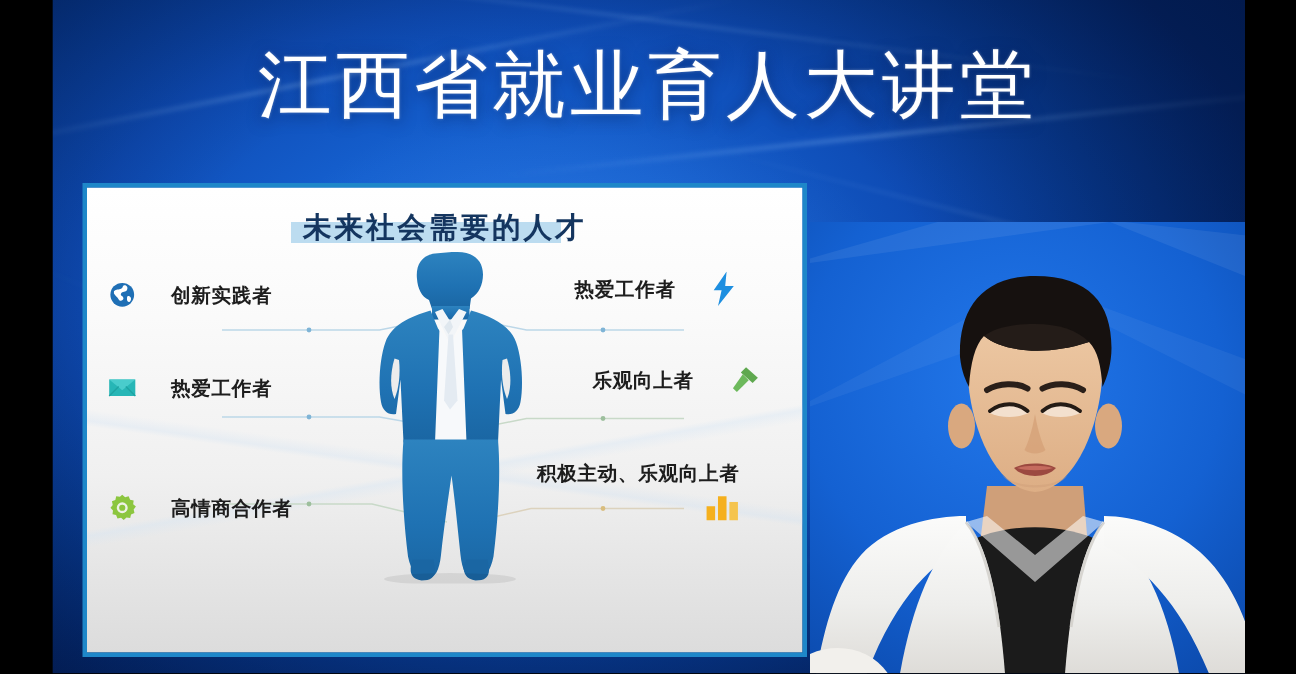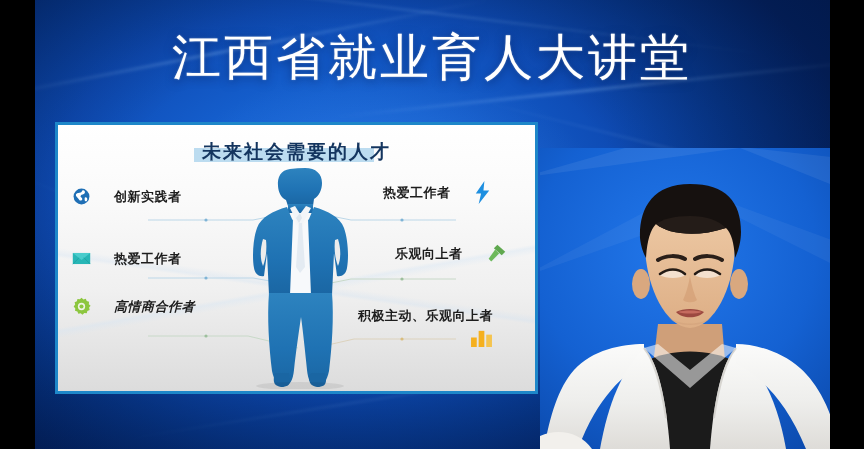--- a/index.html
+++ b/index.html
@@ -78,21 +78,21 @@
     z-index: 20;
     white-space: nowrap;
   }
 
   
   .slide-panel {
     position: absolute;
     left: 55px;
     top: 122px;
     width: 483px;
-    height: 272px;
+    height: 316px;
     border: 3px solid #1e87c9;
     box-sizing: border-box;
     background: linear-gradient(180deg, #ffffff 0%, #fafafa 28%, #f0f0f0 62%, #dcdcdc 100%);
     z-index: 25;
     overflow: hidden;
   }
   
   .slide-deco {
     position:absolute; inset:0; pointer-events:none;
     background:
@@ -268,21 +268,21 @@
 
     <div class="item" style="left:14px; top:124px;">
       <svg class="ic" viewBox="0 0 24 20">
         <path d="M1,3 L23,3 L23,17 L1,17 Z" fill="#27b6b6"></path>
         <path d="M1,3 L12,12 L23,3 Z" fill="#49cccc"></path>
         <path d="M1,17 L9,9 M23,17 L15,9" stroke="#1fa3a3" stroke-width="1.2" fill="none"></path>
       </svg>
       <span class="lbl">热爱工作者</span>
     </div>
 
-    <div class="item" style="left:14px; top:172px;font-style:italic;">
+    <div class="item" style="left:14px; top:204px;">
       <svg class="ic" viewBox="0 0 24 24">
         <path d="M12,1 L14.4,3.1 L17.4,2.3 L18.6,5.2 L21.6,5.9 L21.2,9 L23.5,11 L21.6,13.4 L22.3,16.4 L19.4,17.6 L18.7,20.6 L15.6,20.2 L13.2,22.3 L11,20.4 L8,21.1 L6.8,18.2 L3.8,17.5 L4.2,14.4 L2.1,12 L4,9.6 L3.3,6.6 L6.2,5.4 L6.9,2.4 L10,2.8 Z" fill="#8cc63f"></path>
         <circle cx="12" cy="12" r="4.6" fill="#eef2e6"></circle>
         <circle cx="12" cy="12" r="2.6" fill="#8cc63f"></circle>
       </svg>
       <span class="lbl">高情商合作者</span>
     </div>
 
     <div class="item" style="left:325px; top:56px;">
       <span class="lbl">热爱工作者</span>

